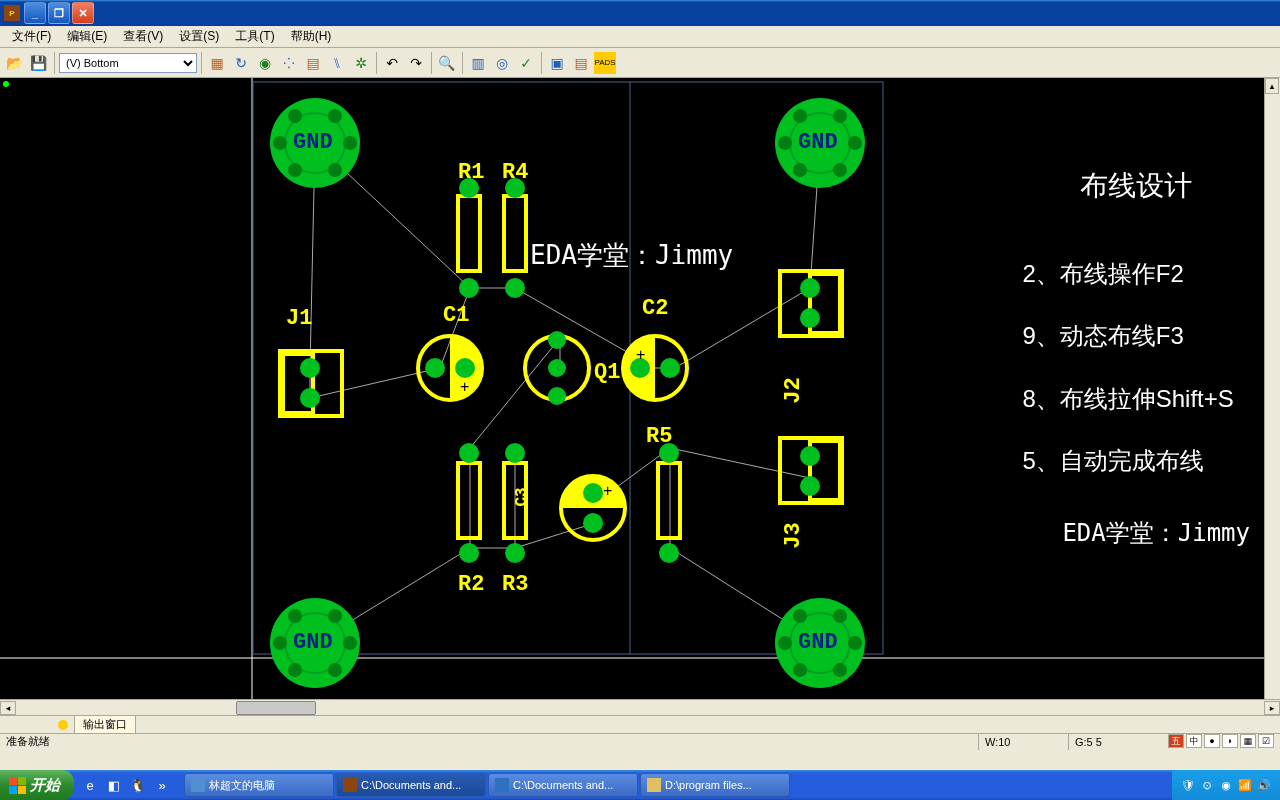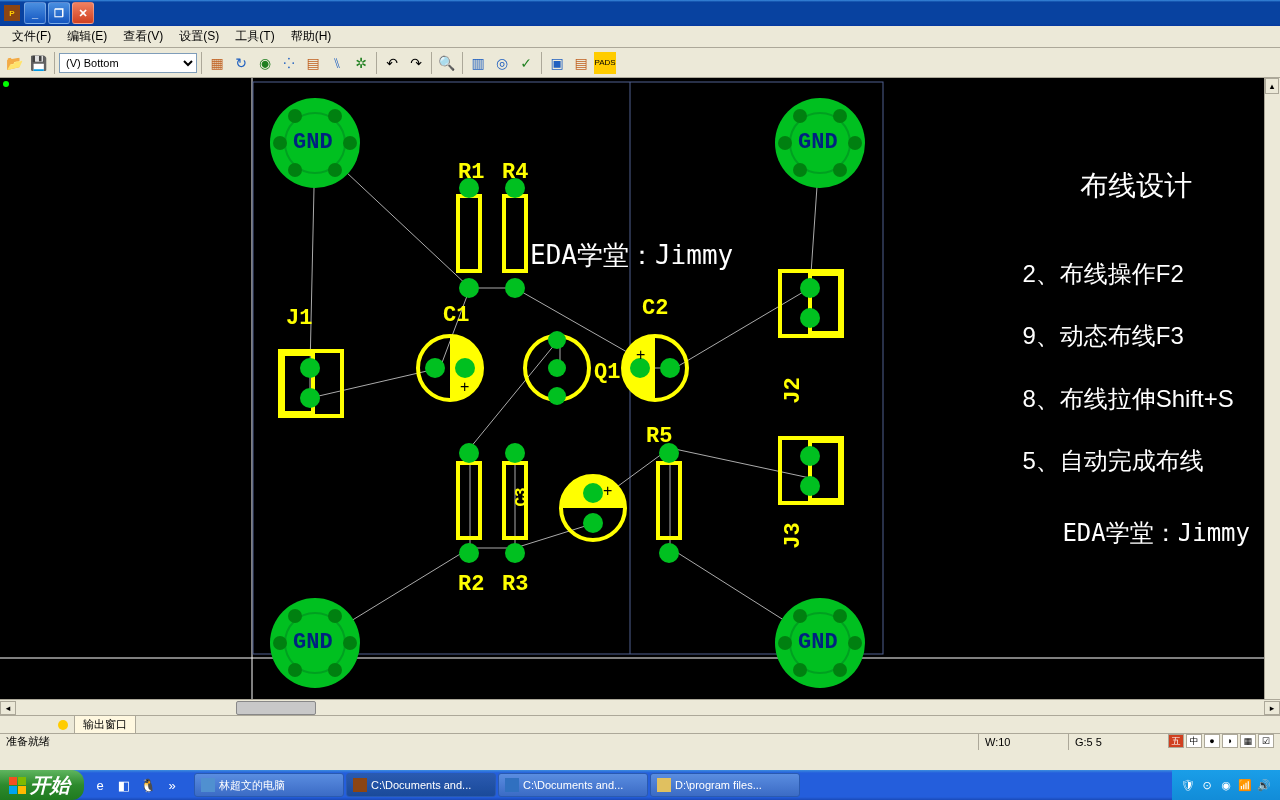--- a/index.html
+++ b/index.html
@@ -46,21 +46,21 @@
 
 
 .status { height:18px; background:#ece9d8; border-top:1px solid #aca899; display:flex; align-items:flex-start; font-size:11px; padding:0 6px; }
 .status-l { flex:1; }
 .status-cell { width:90px; text-align:left; border-left:1px solid #aca899; padding-left:6px; height:16px; line-height:16px; }
 .status-icons { display:flex; gap:2px; margin-left:10px; }
 .sicon { width:16px; height:14px; border:1px solid #aca899; display:flex; align-items:center; justify-content:center; font-size:9px; background:#fff; }
 
 
 .taskbar { position:absolute; left:0; right:0; bottom:0; height:30px; background:linear-gradient(to bottom,#3c8cde,#245edc 10%,#245edc 90%,#1a4ab8); display:flex; align-items:center; color:#fff; font-size:11px; }
-.start { height:30px; padding:0 14px 0 8px; background:linear-gradient(to bottom,#5fb55f,#2d8a2d 50%,#1f7a1f); border-radius:0 12px 12px 0; display:flex; align-items:center; font-weight:bold; font-style:italic; font-size:20px; font-family:"SimHei"; }
+.start { height:30px; padding:0 14px 0 8px; background:linear-gradient(to bottom,#5fb55f,#2d8a2d 50%,#1f7a1f); border-radius:0 12px 12px 0; display:flex; align-items:center; font-weight:bold; font-style:italic; font-size:15px; font-family:"SimHei"; }
 .start-orb { width:18px; height:18px; margin-right:4px; display:flex; flex-wrap:wrap; }
 .start-orb span { width:8px; height:8px; margin:0.5px; }
 .ql { display:flex; gap:4px; margin:0 6px; }
 .ql-btn { width:20px; height:22px; display:flex; align-items:center; justify-content:center; font-size:13px; }
 .tasks { display:flex; gap:2px; flex:1; margin-left:6px; }
 .task { height:24px; min-width:150px; max-width:160px; background:linear-gradient(#5a8de0,#3b6bc5); border:1px solid #2a5ab0; border-radius:3px; display:flex; align-items:center; padding:0 6px; gap:4px; font-size:11px; overflow:hidden; white-space:nowrap; }
 .task.active { background:linear-gradient(#2a5ab0,#1a4a9a); }
 .task-icon { width:14px; height:14px; background:#ffcc66; flex-shrink:0; }
 .tray { display:flex; align-items:center; gap:3px; padding:0 8px; background:linear-gradient(#1a9ee8,#128cd8); height:30px; }
 .tray-icon { width:16px; height:16px; display:flex; align-items:center; justify-content:center; font-size:11px; }

